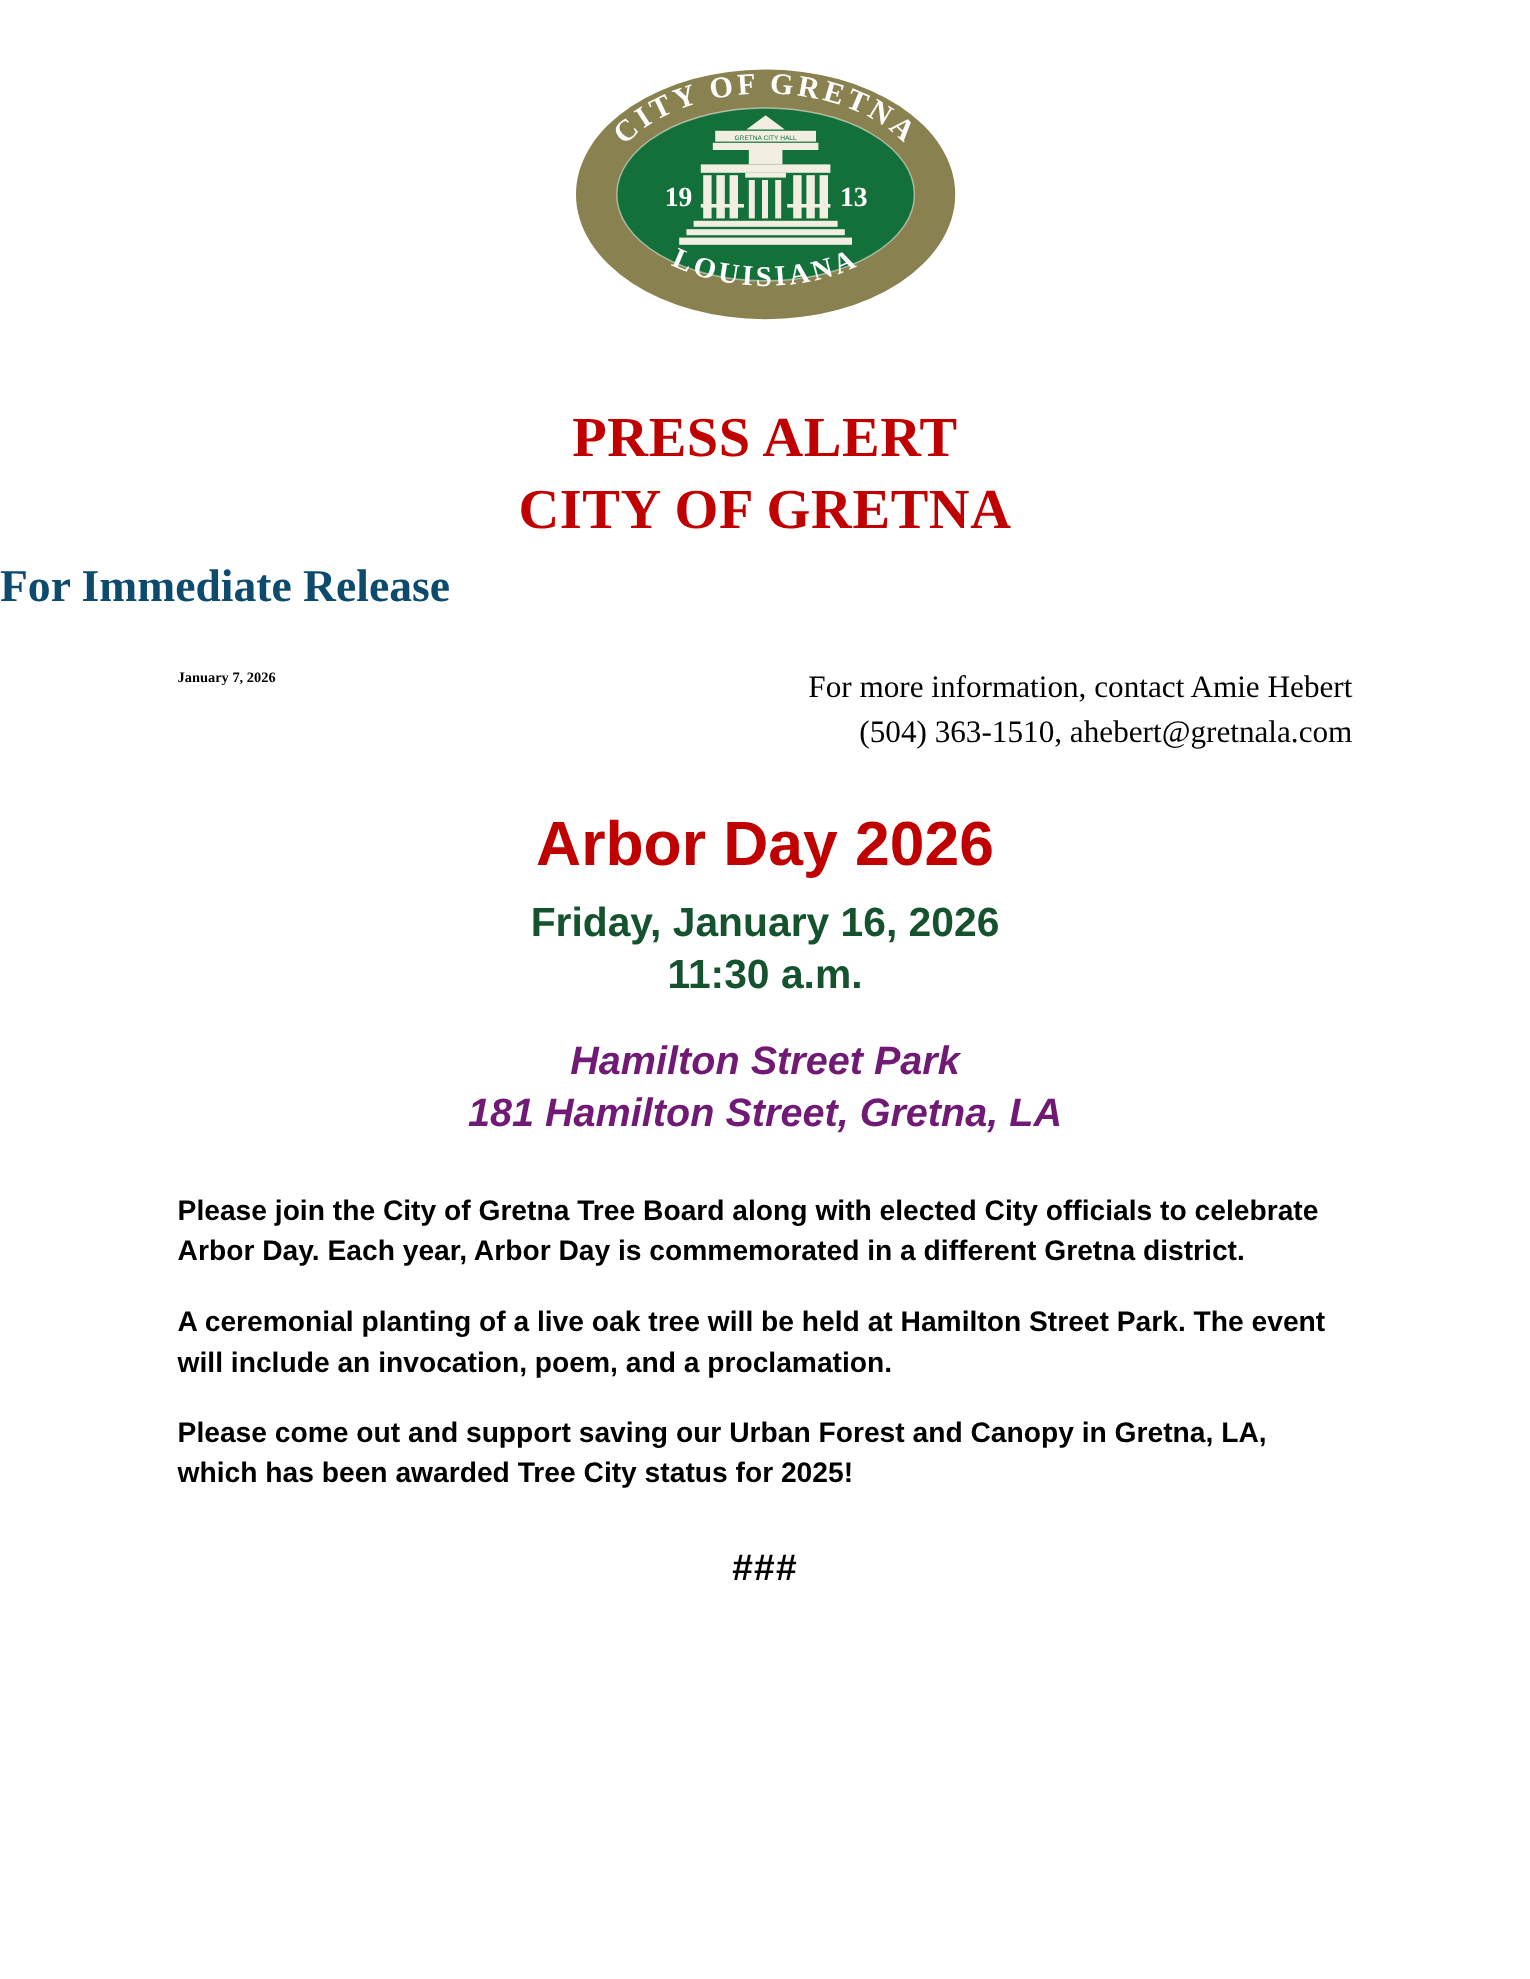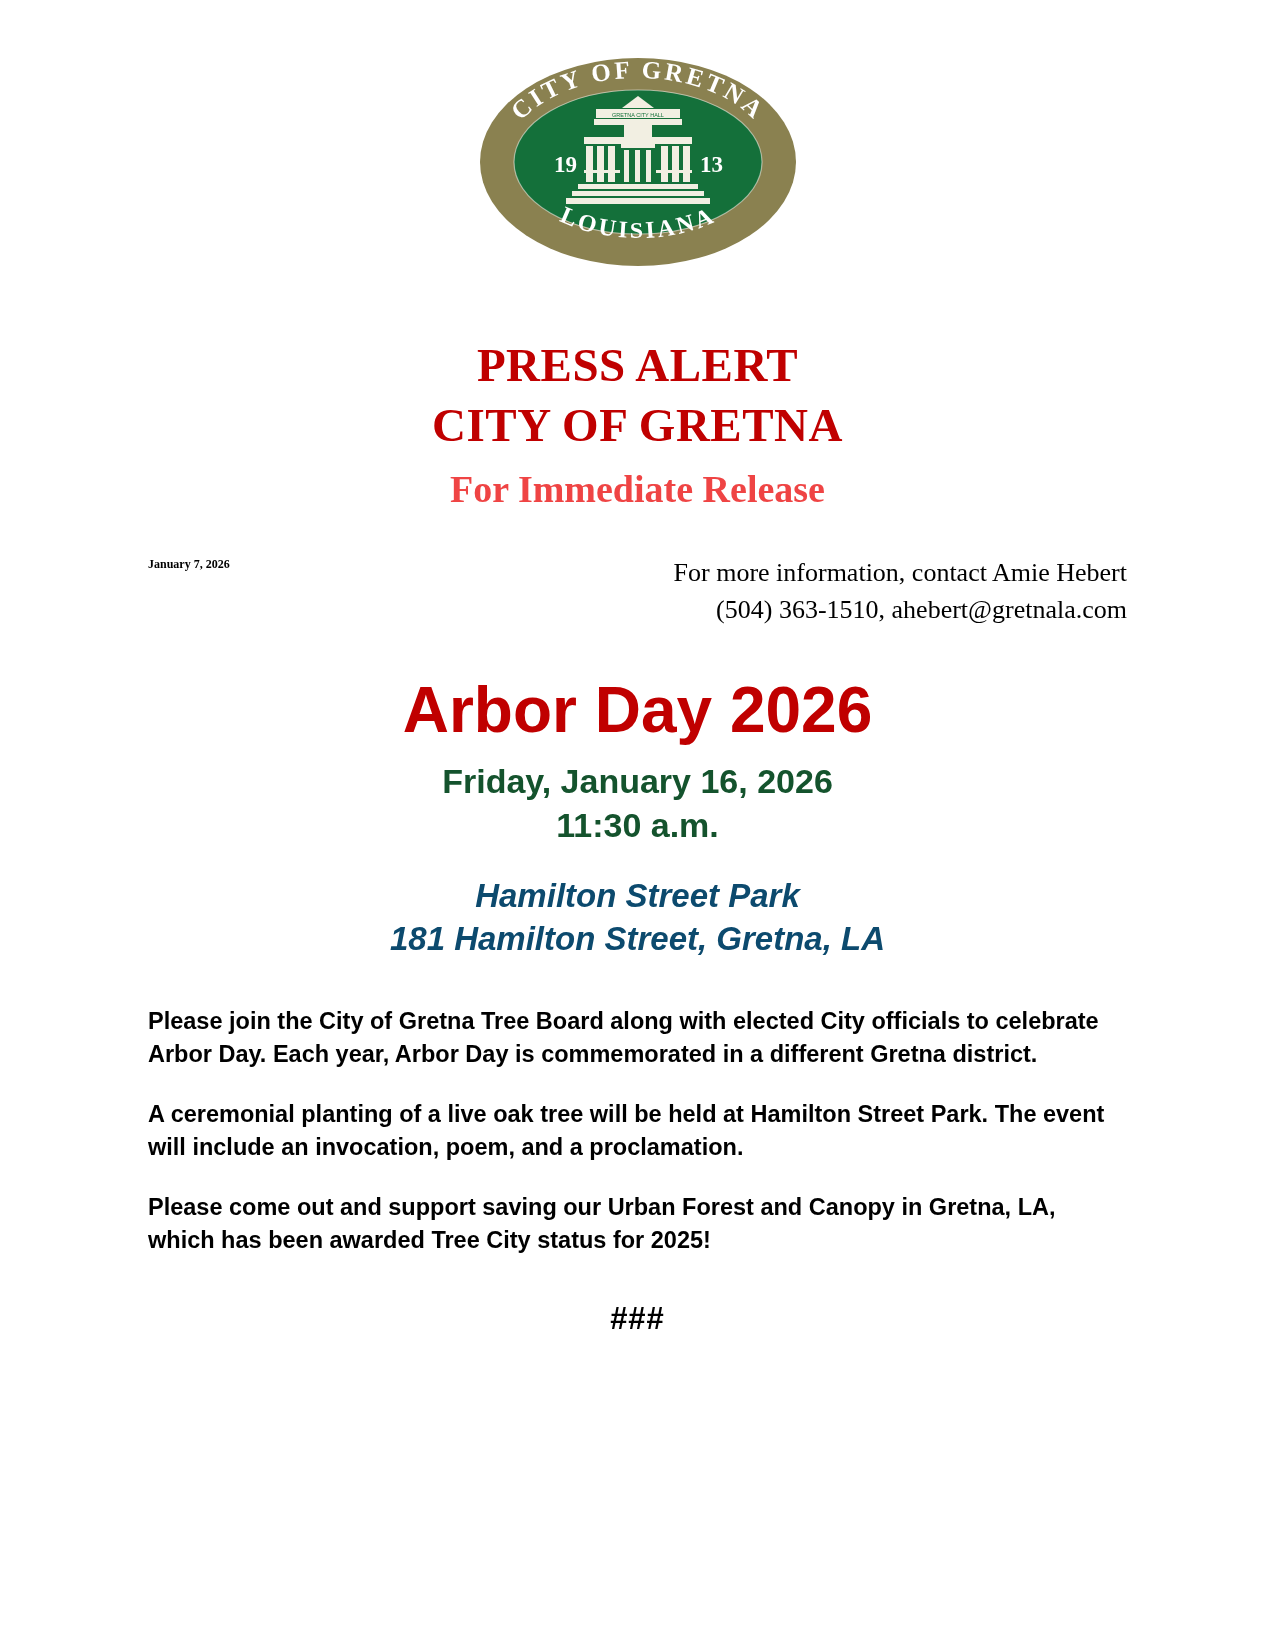--- a/index.html
+++ b/index.html
@@ -44,22 +44,22 @@
     font-family: "Liberation Serif", serif;
     font-weight: bold;
     font-size: 47px;
     line-height: 1.28;
     margin-top: 63px;
     letter-spacing: 0.5px;
   }
   .press-alert .line2 { display: block; }
 
   .immediate {
-    text-align: center;
-    color: #ef4444;
+    text-align: left;
+    color: #0c4a6e;
     font-family: "Liberation Serif", serif;
     font-weight: bold;
     font-size: 38px;
     margin-top: 12px;
   }
 
   
   .meta-row {
     display: flex;
     justify-content: space-between;
@@ -81,38 +81,38 @@
     text-align: right;
   }
   .meta-contact .l2 { display: block; }
 
   
   .event-title {
     text-align: center;
     color: #c00000;
     font-family: "Liberation Sans", sans-serif;
     font-weight: bold;
-    font-size: 64px;
+    font-size: 52px;
     margin-top: 48px;
     line-height: 1.05;
   }
   .event-when {
     text-align: center;
     color: #14532d;
     font-family: "Liberation Sans", sans-serif;
     font-weight: bold;
     font-size: 34px;
     line-height: 1.28;
     margin-top: 16px;
   }
   .event-when .l2 { display: block; }
 
   .event-where {
     text-align: center;
-    color: #0c4a6e;
+    color: #701a75;
     font-family: "Liberation Sans", sans-serif;
     font-weight: bold;
     font-style: italic;
     font-size: 33px;
     line-height: 1.3;
     margin-top: 28px;
   }
   .event-where .l2 { display: block; }
 
   

